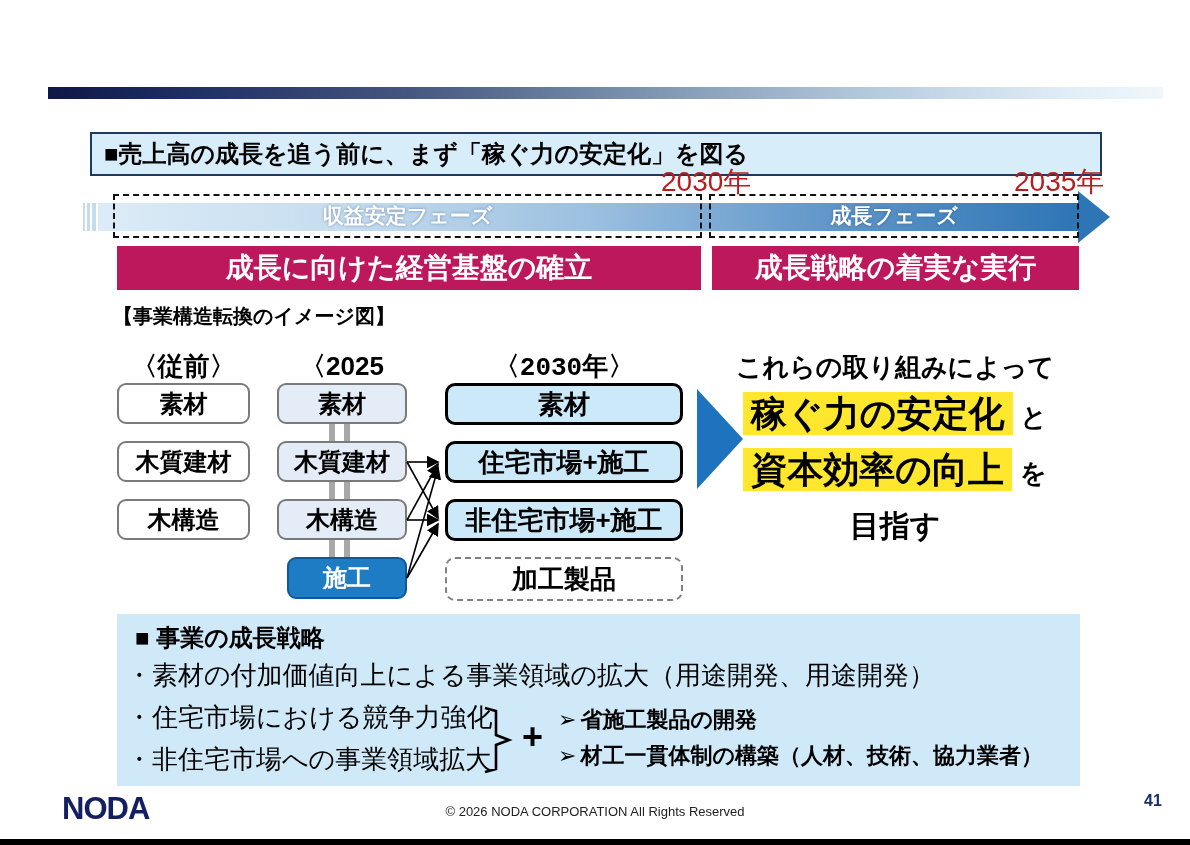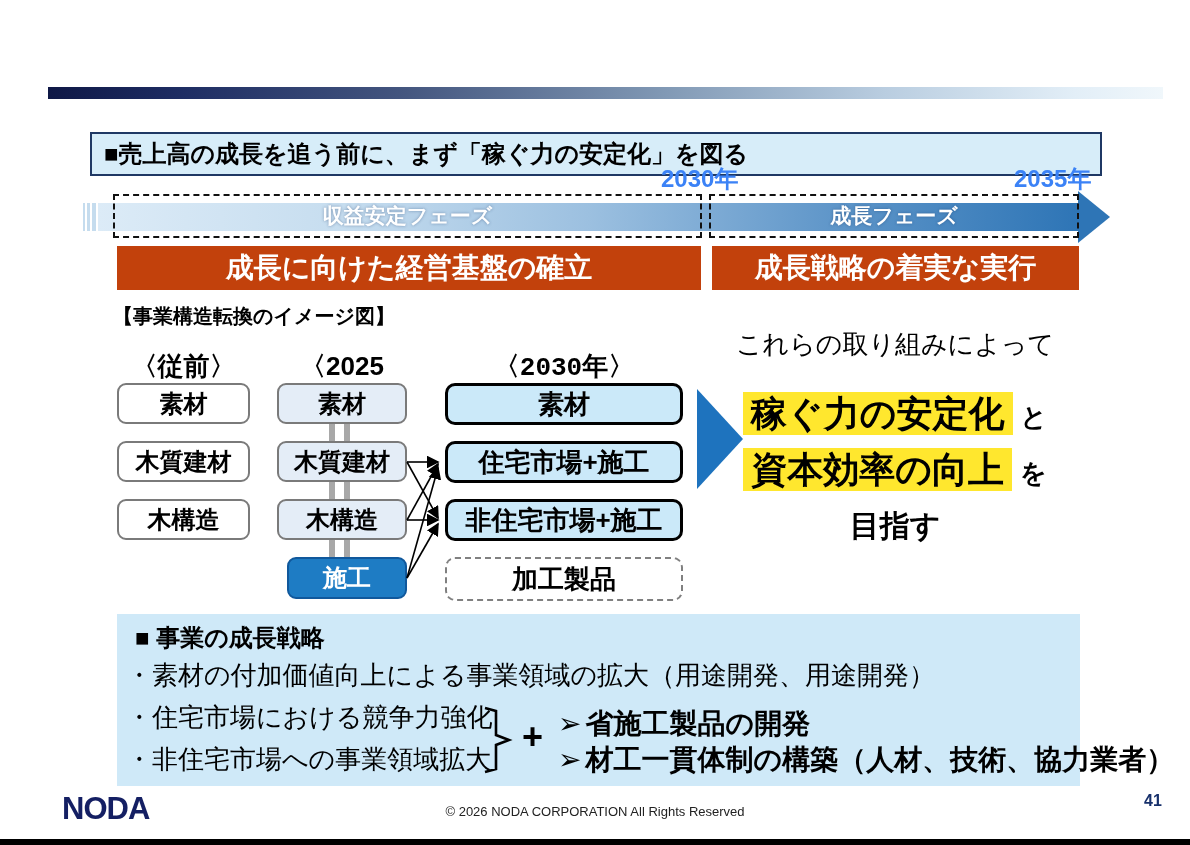--- a/index.html
+++ b/index.html
@@ -7,36 +7,36 @@
   .slide { position:relative; width:1190px; height:845px; background:#fff; overflow:hidden; }
 
   .title { position:absolute; left:68px; top:16px; font-size:48px; font-weight:800; color:#000; letter-spacing:1px; }
   .title-underline { position:absolute; left:48px; top:87px; width:1115px; height:12px;
     background:linear-gradient(90deg,#0f1846 0%,#1e2d63 12%,#44567f 32%,#8098b4 55%,#b9cde0 75%,#e2eef7 92%,#f0f7fb 100%); }
 
   .banner { position:absolute; left:90px; top:112px; width:1012px; height:44px; background:#d7edf9;
     border:2px solid #1f3864; display:flex; align-items:center; padding-left:12px;
     font-size:24px; font-weight:800; color:#000;margin-top:20px; }
 
-  .year-label { position:absolute; top:163px; font-size:24px; font-weight:700; color:#3b82f6; }
+  .year-label { position:absolute; top:163px; font-size:28px; font-weight:400; color:#b91c1c; }
   .year-2030 { left:661px; } .year-2035 { left:1014px; }
 
   .tl-band { position:absolute; left:98px; top:203px; width:980px; height:28px;
     background:linear-gradient(90deg,#dcebf7 0%,#c6ddef 25%,#9cc0e0 50%,#5f96c9 75%,#2e75b6 100%); }
   .tl-tail { position:absolute; top:203px; height:28px; background:#c5dcee; }
   .tl-tail.t1 { left:83px; width:2px; } .tl-tail.t2 { left:87px; width:3px; } .tl-tail.t3 { left:92px; width:4px; }
   .tl-head { position:absolute; left:1078px; top:191px; width:0; height:0;
     border-top:26px solid transparent; border-bottom:26px solid transparent; border-left:32px solid #2e75b6; }
   .phase-box { position:absolute; top:194px; height:44px; border:2.5px dashed #111;
     display:flex; align-items:center; justify-content:center; }
   .phase-box.p1 { left:113px; width:589px; }
   .phase-box.p2 { left:709px; width:370px; }
   .phase-label { font-size:21px; font-weight:800; color:#fff; text-shadow:0 0 3px rgba(20,50,100,.45); }
 
-  .goal-box { position:absolute; top:246px; height:44px; background:#c2410c; color:#fff;
+  .goal-box { position:absolute; top:246px; height:44px; background:#be185d; color:#fff;
     display:flex; align-items:center; justify-content:center; font-size:28px; font-weight:800; }
   .goal-box.g1 { left:117px; width:584px; }
   .goal-box.g2 { left:712px; width:367px; }
 
   .diagram-caption { position:absolute; left:113px; top:303px; font-size:20px; font-weight:800; color:#000; }
   .col-header { position:absolute; top:349px; font-size:26px; font-weight:800; text-align:center; color:#000; }
   .ch1 { left:117px; width:133px; } .ch2 { left:277px; width:130px; } .ch3 { left:445px; width:238px;font-family:Liberation Mono, monospace; }
 
   .dbox { position:absolute; display:flex; align-items:center; justify-content:center;
     font-weight:800; color:#000; border-radius:9px; background:#fff; }
@@ -49,34 +49,34 @@
   .box-kakou { top:557px; height:44px; background:#fff; border:2.5px dashed #808080; }
   .ladder { position:absolute; width:6px; background:#a8a8a8; }
   .lad-a { left:329px; } .lad-b { left:344px; }
   .gap1 { top:424px; height:17px; } .gap2 { top:482px; height:17px; } .gap3 { top:540px; height:17px; }
 
   .flow-arrows { position:absolute; left:405px; top:380px; }
   .transition-arrow { position:absolute; left:697px; top:389px; width:0; height:0;
     border-top:50px solid transparent; border-bottom:50px solid transparent; border-left:46px solid #1e73be; }
 
   .outcome-line { position:absolute; left:730px; width:330px; text-align:center; color:#000; white-space:nowrap; }
-  .ol1 { top:327px; font-size:26px; font-weight:400; }
+  .ol1 { top:350px; font-size:26px; font-weight:700; }
   .ol2 { top:390px; font-size:36px; font-weight:800; }
   .ol3 { top:446px; font-size:36px; font-weight:800; }
   .ol4 { top:506px; font-size:30px; font-weight:800; }
   .hl { background:#ffe72e; padding:1px 8px; }
   .conn { font-size:26px; font-weight:800; margin-left:8px; }
 
   .strategy-box { position:absolute; left:117px; top:614px; width:963px; height:172px; background:#cfe9f8; }
   .strategy-heading { position:absolute; left:135px; top:622px; font-size:24px; font-weight:800; color:#000; }
   .strategy-bullet { position:absolute; left:126px; font-size:26px; font-weight:400; color:#000; white-space:nowrap; }
   .sb1 { top:658px; } .sb2 { top:700px; } .sb3 { top:742px; }
   .brace { position:absolute; left:483px; top:705px; }
   .plus-sign { position:absolute; left:522px; top:716px; font-size:36px; font-weight:800; color:#000; }
-  .sub-item { position:absolute; left:558px; font-size:28px; font-weight:800; color:#000; white-space:nowrap; }
+  .sub-item { position:absolute; left:558px; font-size:22px; font-weight:800; color:#000; white-space:nowrap; }
   .si1 { top:705px; } .si2 { top:741px; }
   .sub-marker { margin-right:4px; }
 
   .noda-logo { position:absolute; left:62px; top:791px; font-size:31px; font-weight:900;
     color:#141f63; letter-spacing:-1px; }
   .copyright { position:absolute; left:0; top:804px; width:100%; text-align:center; font-size:13px; color:#222; }
   .page-number { position:absolute; left:1144px; top:792px; font-size:16px; font-weight:800; color:#17306b; }
   .bottom-bar { position:absolute; left:0; top:839px; width:1190px; height:6px; background:#000; }
 </style>
 </head>

